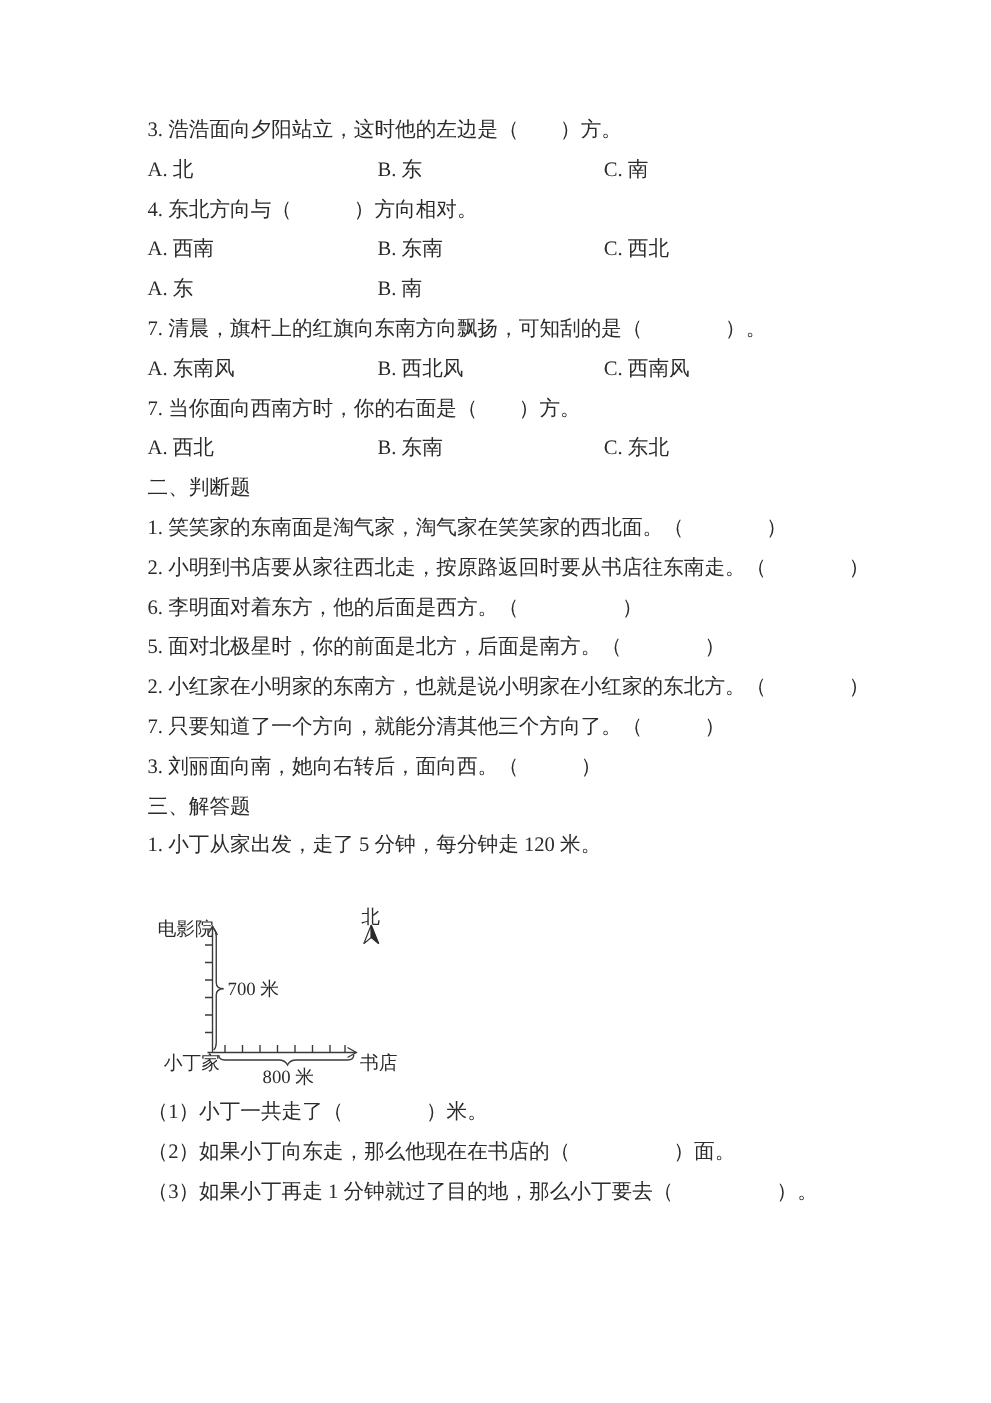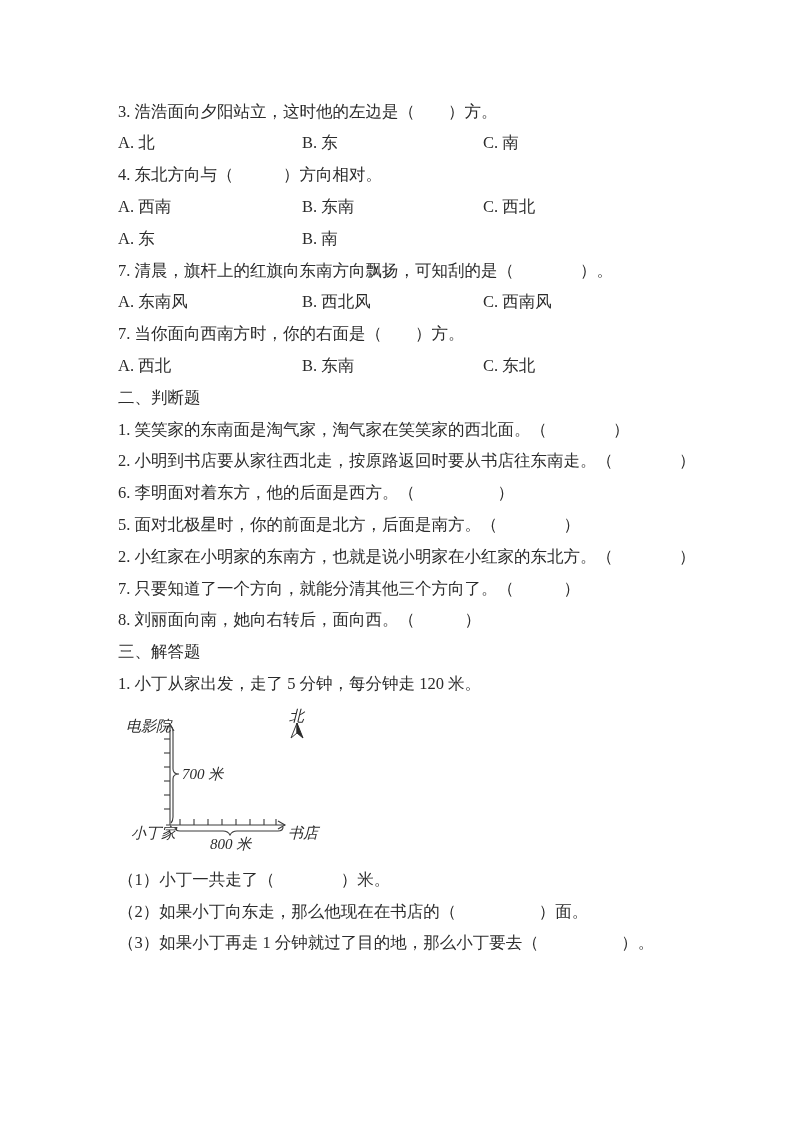--- a/index.html
+++ b/index.html
@@ -16,33 +16,32 @@
   }
   .page {
     box-sizing: border-box;
     width: 793px;
     height: 1122px;
     padding: 96px 90px 0 118px;
   }
   .row {
     height: 31.8px;
     display: flex;
-    align-items: center;
+    align-items: flex-start;
     font-size: 16.5px;
     line-height: 1;
     white-space: pre;
   }
   .opt-row .opt { display: inline-block; }
   .opt-a { width: 184px; }
   .opt-b { width: 181px; }
   .opt-c { flex: 1; }
   .diagram-wrap {
     height: 164px;
-    margin-top: 0;
-    font-style: italic;
+    margin-top: 17px;
   }
   svg text {
     font-family: "Liberation Serif", "DejaVu Serif", serif;
     font-size: 15px;
     fill: #2b2b2b;
   }
   .stroke {
     stroke: #3a3a3a;
     stroke-width: 1.1;
     fill: none;
@@ -99,21 +98,21 @@
   </section>
 
   <section>
     <div class="row">二、判断题</div>
     <div class="row">1. 笑笑家的东南面是淘气家，淘气家在笑笑家的西北面。（　　　　）</div>
     <div class="row">2. 小明到书店要从家往西北走，按原路返回时要从书店往东南走。（　　　　）</div>
     <div class="row">6. 李明面对着东方，他的后面是西方。（　　　　　）</div>
     <div class="row">5. 面对北极星时，你的前面是北方，后面是南方。（　　　　）</div>
     <div class="row">2. 小红家在小明家的东南方，也就是说小明家在小红家的东北方。（　　　　）</div>
     <div class="row">7. 只要知道了一个方向，就能分清其他三个方向了。（　　　）</div>
-    <div class="row">8. 刘丽面向南，她向右转后，面向西。（　　　）</div>
+    <div class="row">3. 刘丽面向南，她向右转后，面向西。（　　　）</div>
   </section>
 
   <section>
     <div class="row">三、解答题</div>
     <div class="row">1. 小丁从家出发，走了 5 分钟，每分钟走 120 米。</div>
 
     <div class="diagram-wrap">
       <svg width="210" height="160" viewBox="0 0 210 160">
 
         <text x="8" y="31">电影院</text>

